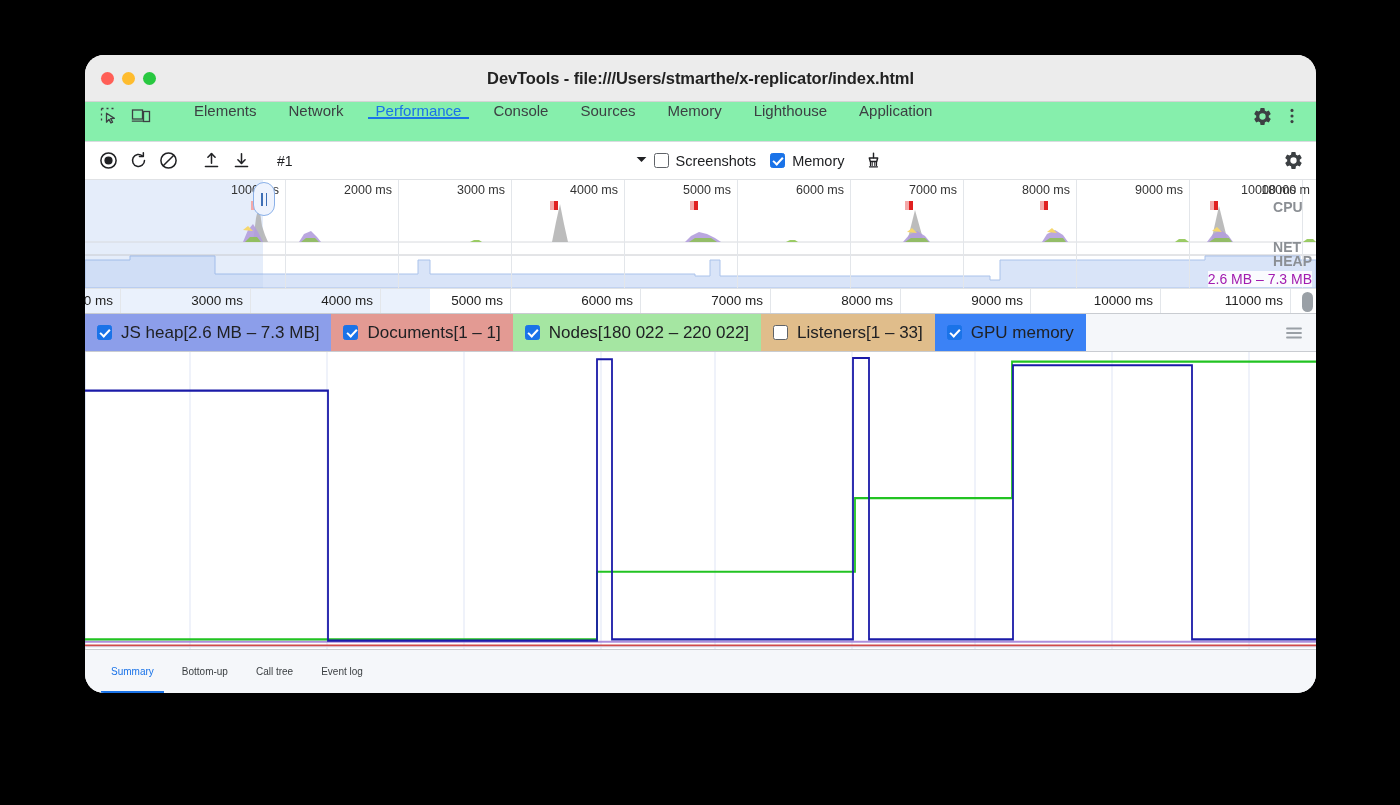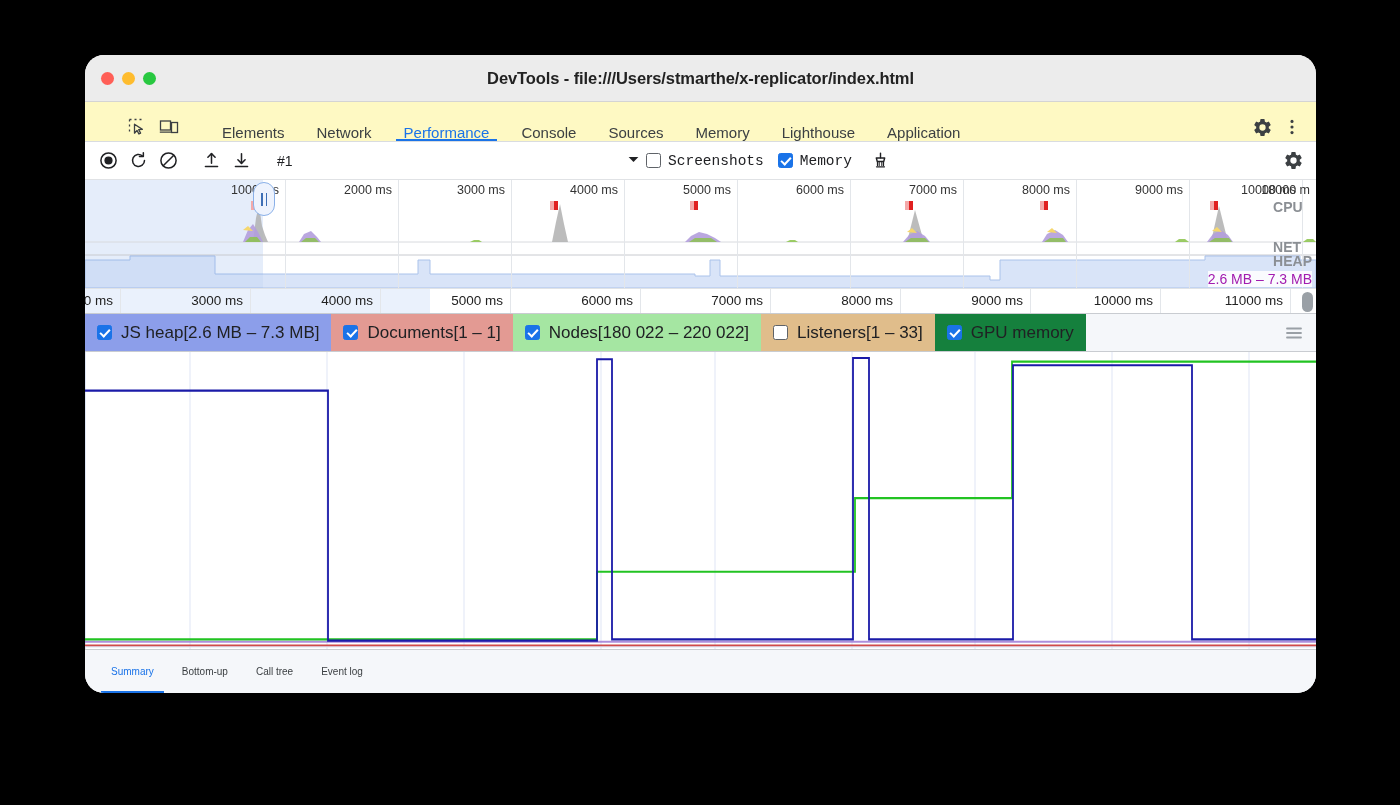--- a/index.html
+++ b/index.html
@@ -43,26 +43,25 @@
     position: absolute; left: 0; right: 0;
     text-align: center;
     font-size: 16.5px;
     font-weight: bold;
     color: #222;
     letter-spacing: -0.1px;
   }
   
   .tabbar {
     height: 40px;
-    background: #fef9c3;
+    background: #86efac;
     border-bottom: 1px solid #d9dce0;
     display: flex;
-    align-items: flex-end;
-    flex: none;
-    padding-left: 28px;
+    align-items: flex-start;
+    flex: none;
   }
   .tb-icons { display: flex; align-items: center; padding: 0 6px 0 10px; gap: 4px; }
   .tb-icon {
     width: 28px; height: 28px;
     display: flex; align-items: center; justify-content: center;
   }
   .vsep { width: 1px; background: #cdd1d6; margin: 8px 6px; }
   .tabs { display: flex; align-items: stretch; flex: 1; }
   .tab {
     display: flex; align-items: center;
@@ -94,21 +93,21 @@
     display: flex; align-items: center; justify-content: center;
   }
   .profile-select {
     display: flex; align-items: center;
     flex: 1;
     margin-left: 8px;
     position: relative;
   }
   .profile-label { font-size: 14px; color: #202124; }
   .caret { margin-left: auto; margin-right: 6px; }
-  .chk-item { display: flex; align-items: flex-start; gap: 7px; margin-right: 14px; font-family: Liberation Mono, monospace; }
+  .chk-item { display: flex; align-items: flex-start; gap: 7px; margin-right: 14px; }
   .chk {
     width: 15px; height: 15px;
     border: 1.6px solid #5f6368;
     border-radius: 2.5px;
     background: #fff;
     position: relative;
     flex: none;
   }
   .chk.on { background: #1a73e8; border-color: #1a73e8; }
   .chk.on::after {
@@ -507,21 +506,21 @@
       <span class="lg-label">Documents[1 – 1]</span>
     </div>
     <div class="lg-item" style="background:#a5e6a2">
       <span class="chk on"></span>
       <span class="lg-label">Nodes[180 022 – 220 022]</span>
     </div>
     <div class="lg-item" style="background:#e0bd8b">
       <span class="chk"></span>
       <span class="lg-label">Listeners[1 – 33]</span>
     </div>
-    <div class="lg-item" style="background:#15803d">
+    <div class="lg-item" style="background:#3b82f6">
       <span class="chk on"></span>
       <span class="lg-label">GPU memory</span>
     </div>
     <div class="lg-spacer"></div>
     <div class="lg-menu">
       <svg width="20" height="16" viewBox="0 0 20 16">
         <path d="M3 3.5h14M3 8h14M3 12.5h14" stroke="#9aa0a6" stroke-width="1.8" stroke-linecap="round"></path>
       </svg>
     </div>
   </div>

